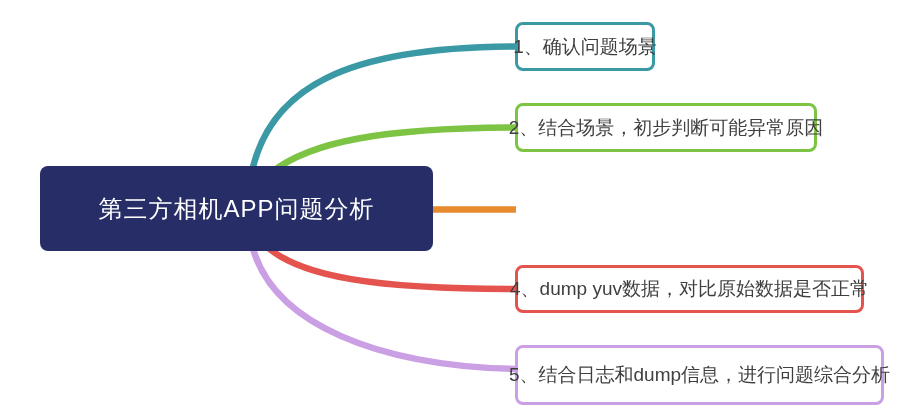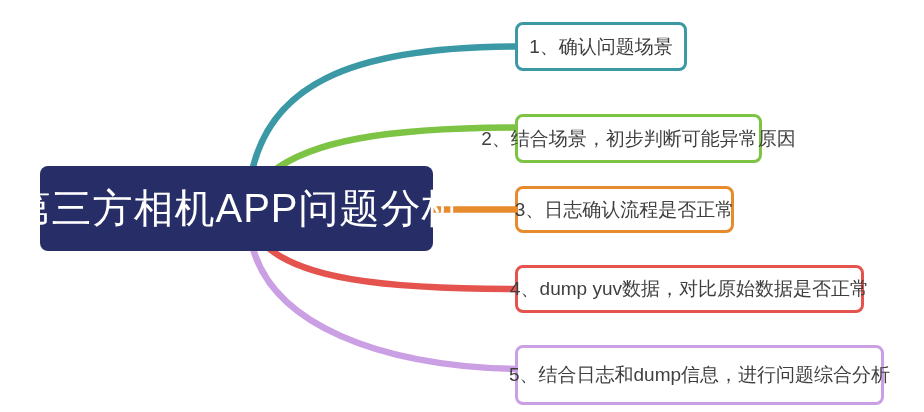--- a/index.html
+++ b/index.html
@@ -30,21 +30,21 @@
   .root-node {
     position: absolute;
     left: 40px;
     top: 166px;
     width: 393px;
     height: 85px;
     border-radius: 8px;
     display: flex;
     align-items: center;
     justify-content: center;
-    font-size: 40px;
+    font-size: 24px;
     letter-spacing: 1px;
     z-index: 3;
     white-space: nowrap;
     cursor: default;
   }
   .branch-node {
     position: absolute;
     left: 515px;
     background: #ffffff;
     border: 3px solid;
@@ -52,22 +52,22 @@
     box-sizing: border-box;
     display: flex;
     align-items: center;
     justify-content: center;
     font-size: 19px;
     color: #3f3f3f;
     white-space: nowrap;
     z-index: 2;
     cursor: default;
   }
-  .branch-1 { top: 22px;  width: 172px; height: 49px; }
-  .branch-2 { top: 114px; width: 247px; height: 49px; }
+  .branch-1 { top: 22px;  width: 140px; height: 49px; }
+  .branch-2 { top: 103px; width: 302px; height: 49px; }
   .branch-3 { top: 186px; width: 219px; height: 47px; }
   .branch-4 { top: 265px; width: 349px; height: 48px; }
   .branch-5 { top: 345px; width: 369px; height: 60px; }
 </style>
 </head>
 <body>
 
 <div class="canvas">
 
   <svg class="connectors" viewBox="0 0 924 412" xmlns="http://www.w3.org/2000/svg">
@@ -83,23 +83,20 @@
   </div>
 
   <div class="branch-node branch-1" style="border-color: rgb(58, 153, 165);">
     <span>1、确认问题场景</span>
   </div>
 
   <div class="branch-node branch-2" style="border-color: rgb(125, 195, 68);">
     <span>2、结合场景，初步判断可能异常原因</span>
   </div>
 
-  <div class="branch-node branch-3" style="border-color: rgb(232, 138, 46);">
-    <span>3、日志确认流程是否正常</span>
-  </div>
 
   <div class="branch-node branch-4" style="border-color: rgb(228, 83, 77); text-align: center;">
     <span>4、dump yuv数据，对比原始数据是否正常</span>
   </div>
 
   <div class="branch-node branch-5" style="border-color: rgb(203, 159, 228);">
     <span>5、结合日志和dump信息，进行问题综合分析</span>
   </div>
 
 </div>

